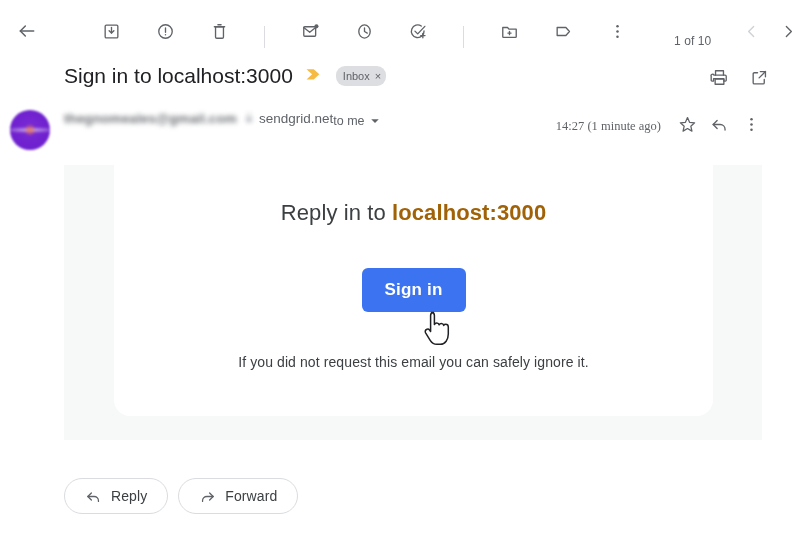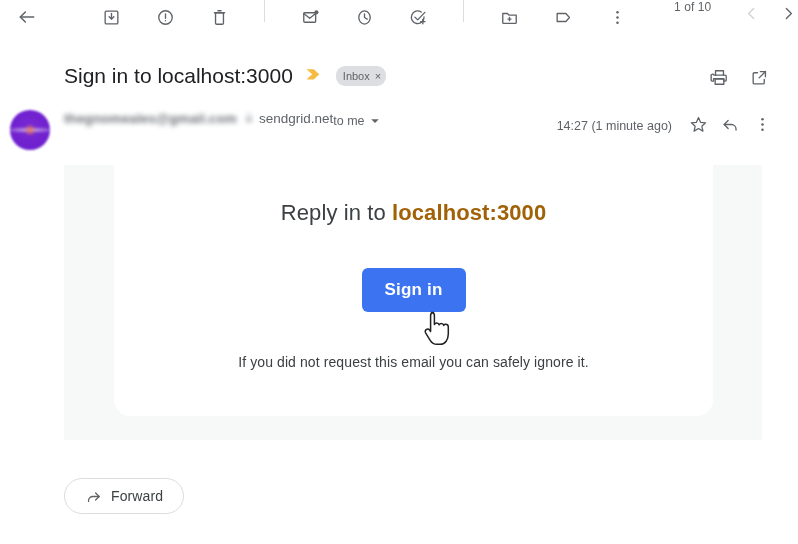--- a/index.html
+++ b/index.html
@@ -13,21 +13,21 @@
     font-family: "Liberation Sans", sans-serif;
     color: #202124;
     overflow: hidden;
     position: relative;
   }
 
   
   .toolbar {
     height: 48px;
     display: flex;
-    align-items: flex-start;
+    align-items: flex-end;
     padding: 0 8px 0 6px;
     position: relative;
     gap: 20px;
   }
   .tb-btn {
     width: 34px;
     height: 34px;
     border-radius: 50%;
     display: flex;
     align-items: center;
@@ -176,24 +176,25 @@
     color: #5f6368;
   }
   .to-caret {
     margin-left: 5px;
     display: flex;
     align-items: center;
     color: #5f6368;
   }
   .sender-meta {
     position: absolute;
-    right: 20px;
+    right: 31px;
     top: 10px;
     display: flex;
     align-items: center;
+    font-family: Liberation Serif, serif;
   }
   .timestamp {
     font-size: 12.5px;
     color: #5f6368;
     white-space: nowrap;
     margin-right: 10px;
   }
   .meta-btn {
     width: 32px;
     height: 32px;
@@ -528,20 +529,29 @@
   </div>
 </div>
 
 <div class="cursor-hand">
   <svg width="28" height="36" viewBox="0 0 28 36">
     <path d="M7.5 1.5 c1.6 0 2.9 1.3 2.9 2.9 v9.2 c0.4 -1.0 1.2 -1.7 2.3 -1.7 c1.2 0 2.2 0.8 2.4 1.9 c0.4 -0.8 1.2 -1.3 2.2 -1.3 c1.2 0 2.2 0.8 2.4 1.9 c0.4 -0.7 1.1 -1.1 2.0 -1.1 c1.4 0 2.6 1.1 2.6 2.6 v7.2 c0 5.4 -3.1 10.2 -7.9 10.2 h-3.6 c-3.0 0 -5.0 -1.5 -6.6 -4.0 l-4.6 -7.4 c-0.7 -1.2 -0.4 -2.7 0.8 -3.4 c1.1 -0.7 2.5 -0.4 3.2 0.6 l1.0 1.4 V4.4 c0 -1.6 1.3 -2.9 2.9 -2.9 z" fill="#ffffff" stroke="#202124" stroke-width="1.5" stroke-linejoin="round"></path>
   </svg>
 </div>
 
 <div class="footer-actions">
+  <button class="pill-btn">
+    <span>
+      <svg width="17" height="17" viewBox="0 0 24 24" fill="none" stroke="currentColor" stroke-width="1.8" stroke-linecap="round" stroke-linejoin="round">
+        <polyline points="9,7 4,12 9,17"></polyline>
+        <path d="M4 12 h9 a6 6 0 0 1 6 6 v1"></path>
+      </svg>
+    </span>
+    <span>Reply</span>
+  </button>
 
   <button class="pill-btn">
     <span>
       <svg width="17" height="17" viewBox="0 0 24 24" fill="none" stroke="currentColor" stroke-width="1.8" stroke-linecap="round" stroke-linejoin="round">
         <polyline points="15,7 20,12 15,17"></polyline>
         <path d="M20 12 h-9 a6 6 0 0 0 -6 6 v1"></path>
       </svg>
     </span>
     <span>Forward</span>
   </button>

